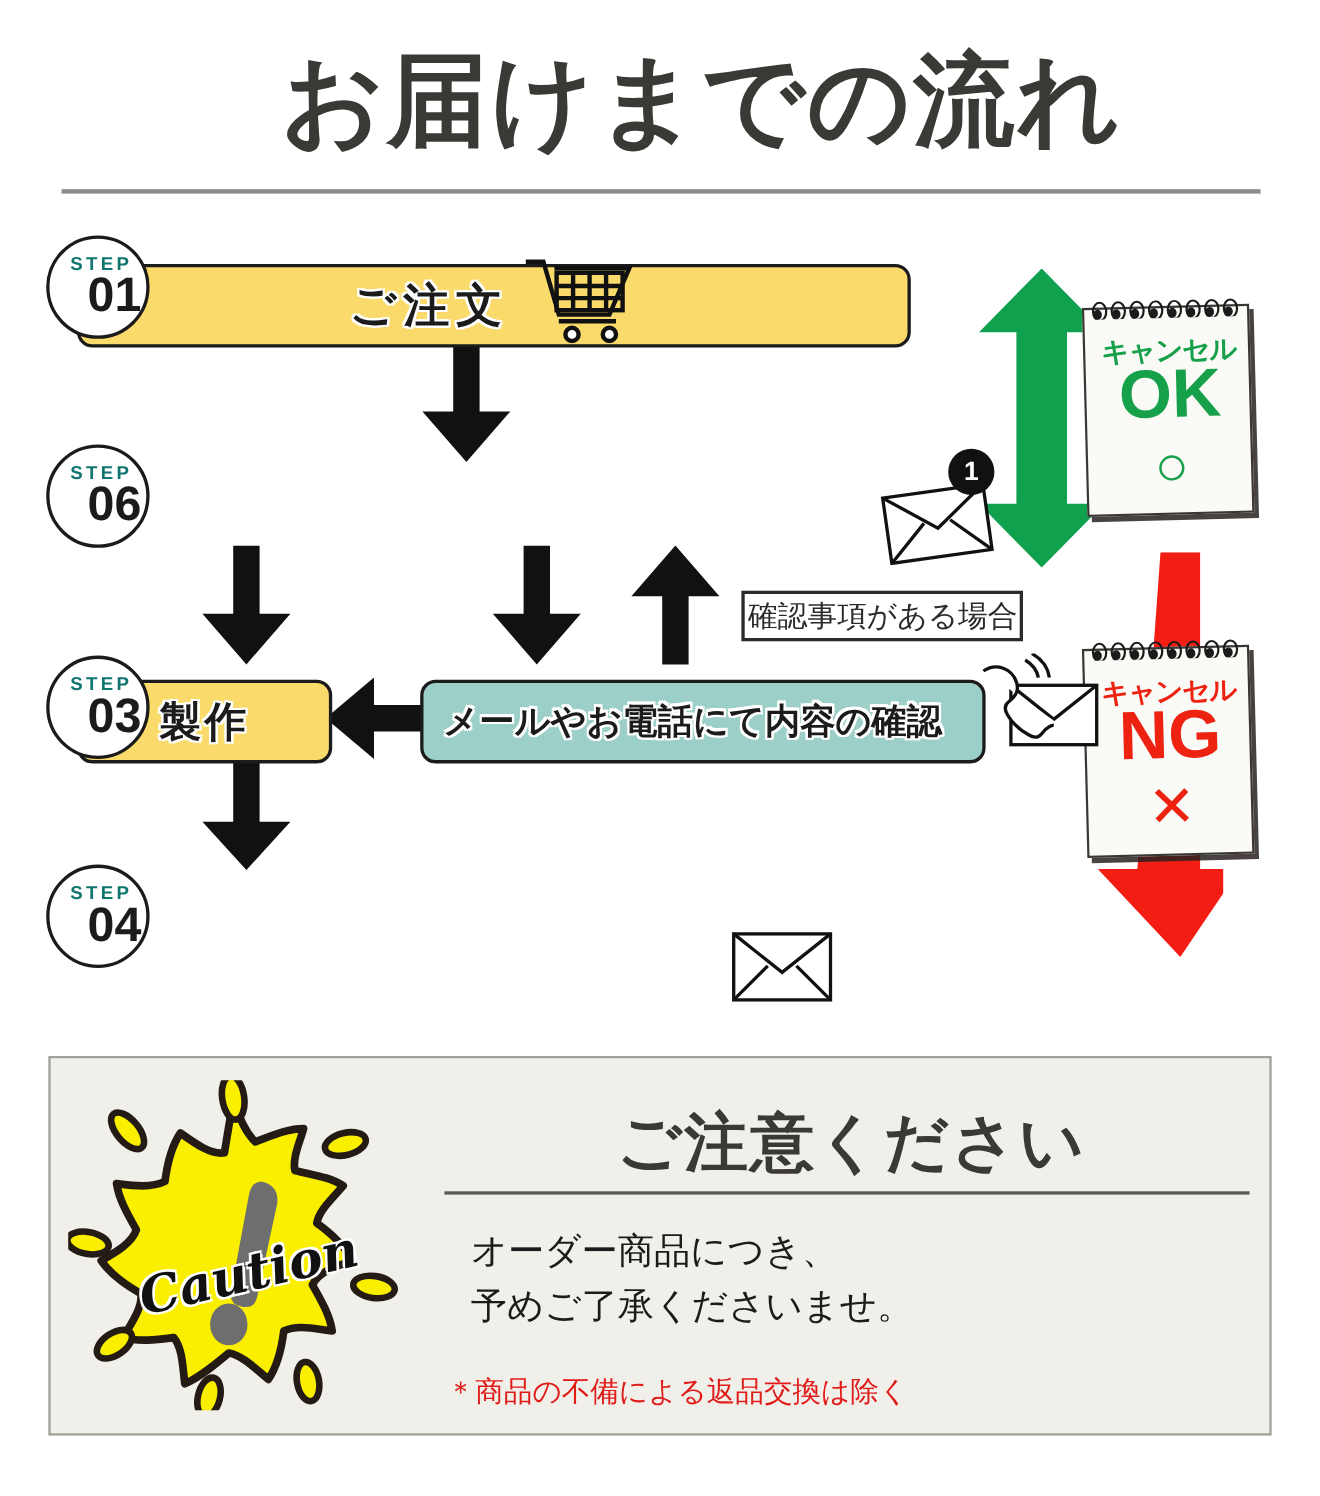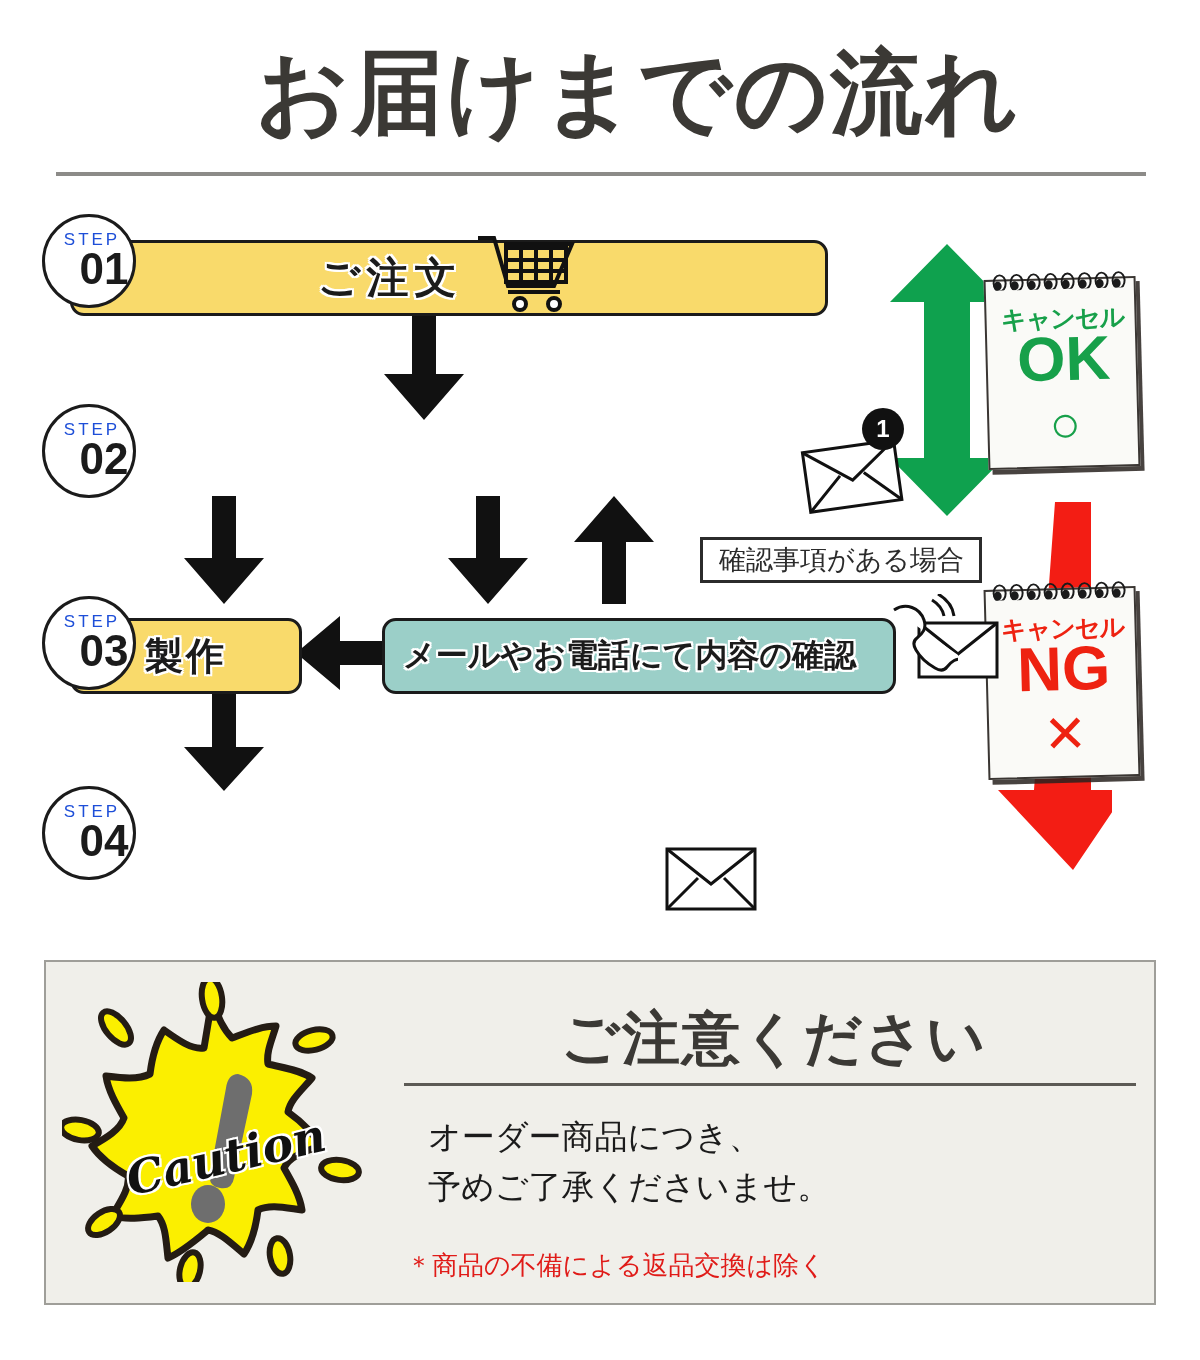--- a/index.html
+++ b/index.html
@@ -56,23 +56,23 @@
     border: 3px solid #1b1b1b;
     z-index: 6;
     box-sizing: border-box;
   }
   .step-badge .step-word {
     position: absolute;
     left: 0; top: 13px;
     width: 94px;
     text-align: center;
     font-size: 17px;
-    font-weight: normal;
+    font-weight: bold;
     letter-spacing: 3px;
-    color: #1d4ed8;
+    color: #0f766e;
   }
   .step-badge .step-num {
     position: absolute;
     left: 0; top: 30px;
     width: 94px;
     text-align: center;
     font-size: 44px;
     font-weight: bold;
     color: #1b1b1b;
     line-height: 1;
@@ -283,36 +283,36 @@
           <path d="M30 26 h60 M30 37 h60 M45 14 v34 M60 14 v34 M75 14 v34"></path>
           <path d="M32 58 h52"></path>
           <circle cx="44" cy="70" r="6" fill="#fff"></circle>
           <circle cx="78" cy="70" r="6" fill="#fff"></circle>
         </g>
       </svg>
     </div>
 
     <div class="step-badge" style="left:42px; top:208px;">
       <div class="step-word">STEP</div>
-      <div class="step-num">02</div>
+      <div class="step-num">06</div>
     </div>
     <svg style="position:absolute; left:800px; top:240px; z-index:7;" width="106" height="78" viewBox="0 0 106 78">
       <g transform="rotate(-8 53 39)">
         <rect x="6" y="10" width="92" height="60" fill="#fff" stroke="#111" stroke-width="3"></rect>
         <path d="M6 10 L52 44 L98 10" fill="none" stroke="#111" stroke-width="3"></path>
         <path d="M6 70 L40 38 M98 70 L64 38" fill="none" stroke="#111" stroke-width="3"></path>
       </g>
     </svg>
     <div style="position:absolute; left:862px; top:212px; width:42px; height:42px; border-radius:50%;
                 background:#111; color:#fff; font-size:24px; font-weight:bold; z-index:8;
                 display:flex; align-items:center; justify-content:center;">
       <span>1</span>
     </div>
 
-    <div class="note-box" style="left:700px; top:341px; width:282px; height:46px;padding-left:11px;">
+    <div class="note-box" style="left:674px; top:341px; width:256px; height:46px;padding-left:11px;">
       <span>確認事項がある場合</span>
     </div>
 
     <div class="step-badge" style="left:42px; top:400px;">
       <div class="step-word">STEP</div>
       <div class="step-num">03</div>
     </div>
     <div class="bar yellow" style="left:70px; top:422px; width:232px; height:76px; justify-content:center;">
       <span class="bar-label" style="font-size:38px; letter-spacing:3px;">製作</span>
     </div>

